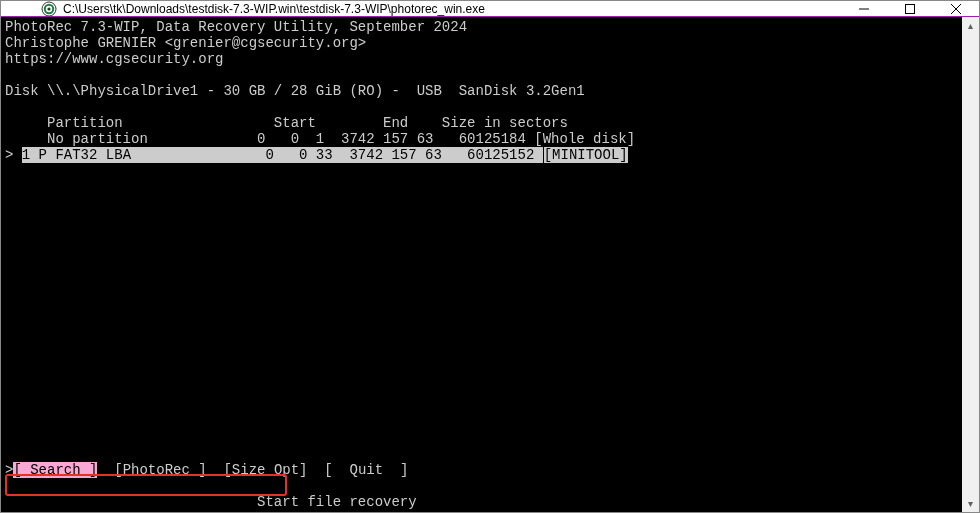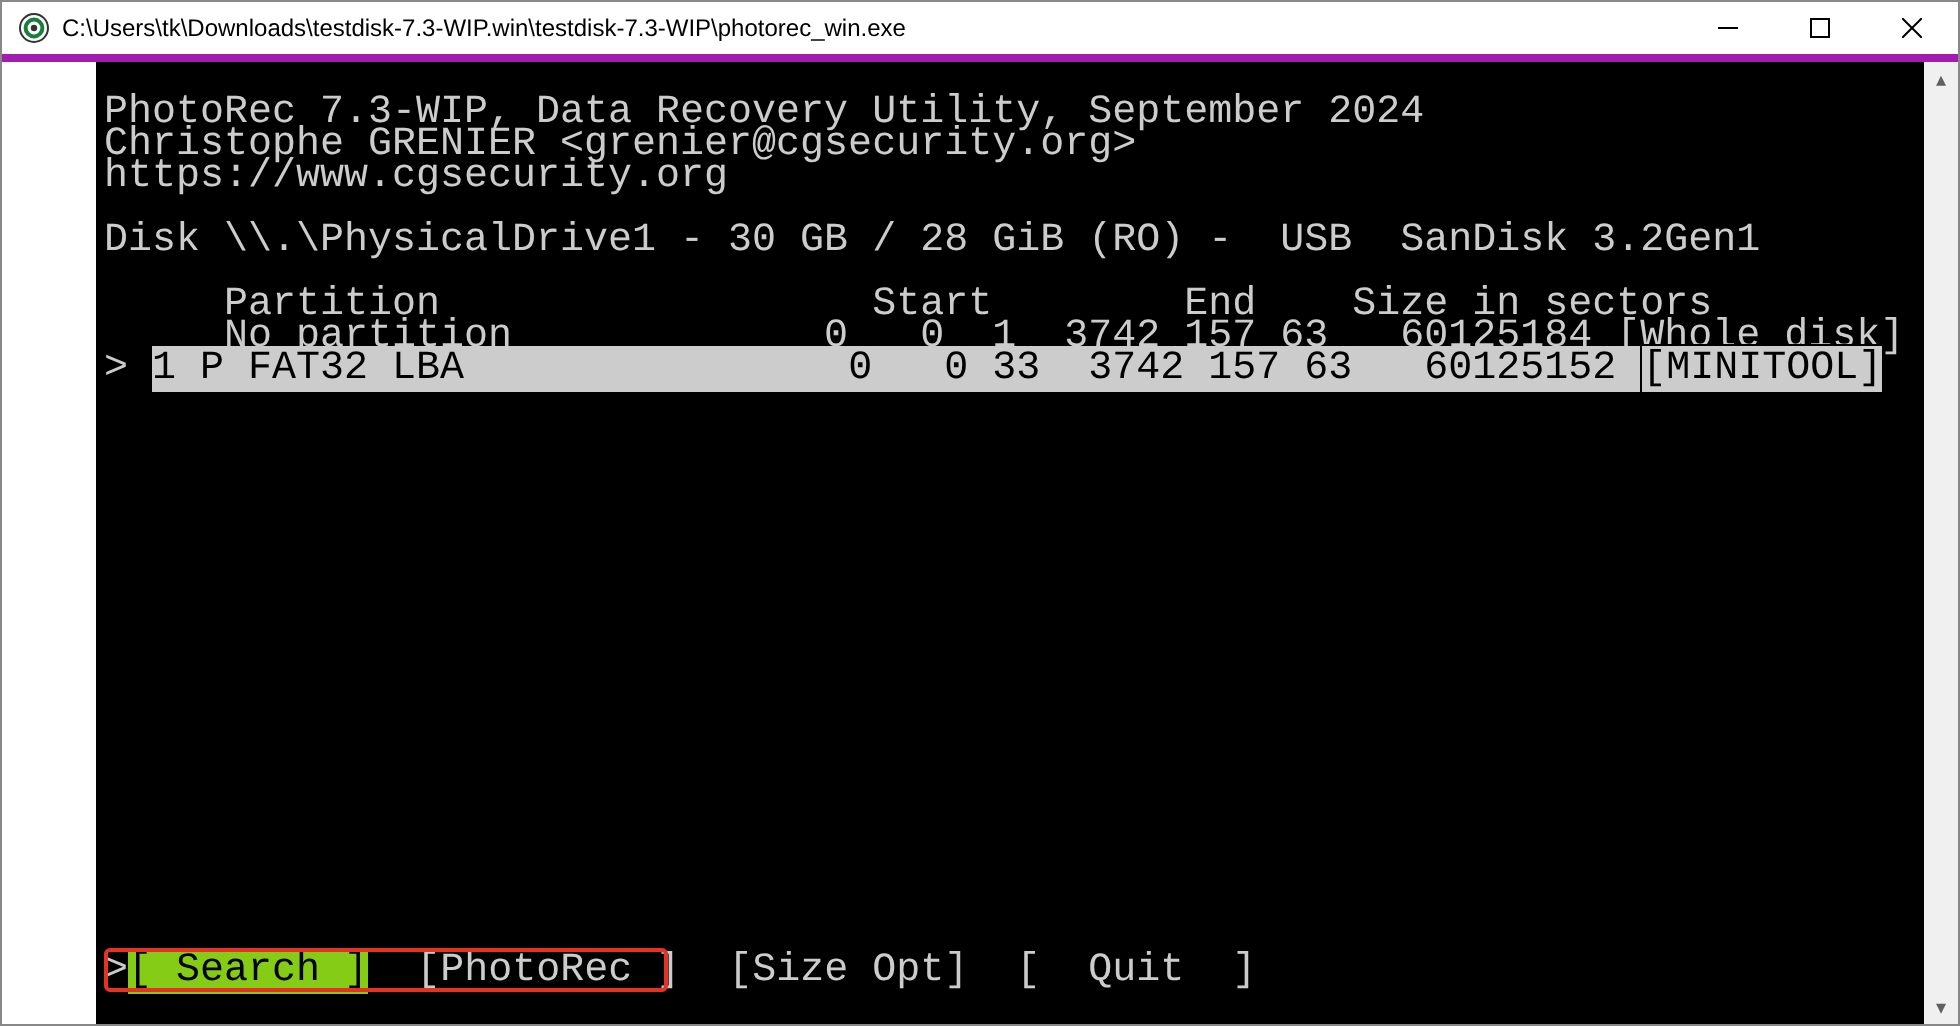--- a/index.html
+++ b/index.html
@@ -1,34 +1,34 @@
 <!DOCTYPE html>
 <html><head>
   <meta charset="utf-8">
   <style>
     * { margin: 0; padding: 0; box-sizing: border-box; }
     html, body { width: 980px; height: 513px; overflow: hidden; font-family: "Segoe UI", Tahoma, sans-serif; }
     .window { width: 980px; height: 513px; background: #fff; display: flex; flex-direction: column; border: 1px solid #888; }
-    .titlebar { height: 30px; display: flex; align-items: center; background: #fff; border-bottom: 4px solid #a21caf; }
+    .titlebar { height: 16px; display: flex; align-items: center; background: #fff; border-bottom: 1px solid #a21caf; padding-left: 32px; }
     .titlebar .app-icon { width: 16px; height: 16px; margin: 0 6px 0 8px; display:flex; align-items:center; justify-content:center; }
     .title-text { font-size: 12px; color: #000; flex: 1; white-space: nowrap; }
     .win-controls { display: flex; height: 100%; }
     .win-btn { width: 46px; height: 100%; display: flex; align-items: center; justify-content: center; background: #fff; }
     .win-btn svg { width: 10px; height: 10px; }
     .console-wrap { flex: 1; display: flex; background: #fff; }
-    .console { flex: 1; background: #000; color: #ccc; font-family: Consolas, "Courier New", monospace; font-size: 20px; line-height: 16px; padding: 18px 4px 0 4px; position: relative; white-space: pre; margin-left: 47px; }
+    .console { flex: 1; background: #000; color: #ccc; font-family: Consolas, "Courier New", monospace; font-size: 14px; line-height: 16px; padding: 2px 4px 0 4px; position: relative; white-space: pre; }
     .scrollbar { width: 17px; background: #f0f0f0; display: flex; flex-direction: column; align-items: center; justify-content: space-between; }
     .scroll-arrow { width: 17px; height: 17px; display:flex; align-items:center; justify-content:center; color:#606060; font-size:10px; }
     .info-line { color: #ccc; }
     .row-sel { background: #ccc; color: #000; display: inline; }
     .tag-box-sel { border: 1px solid #000; }
     .menu-area { position: absolute; left: 4px; bottom: 2px; }
     .menu-line { display: block; }
     .highlight-border { border: 2px solid #e63223; border-radius: 3px; position: absolute; left: 4px; bottom: 16px; width: 282px; height: 22px; pointer-events: none; }
-    .menu-sel { background: #84cc16; color: #000; }
+    .menu-sel { background: #f9a8d4; color: #000; }
     .hint { color: #ccc; }
   </style>
 </head>
 <body>
 
 <div class="window">
 
   <div class="titlebar">
     <span class="app-icon">
       <svg viewBox="0 0 16 16">
@@ -62,21 +62,21 @@
     <div class="console"><span class="info-line">PhotoRec 7.3-WIP, Data Recovery Utility, September 2024</span>
 <span class="info-line">Christophe GRENIER &lt;grenier@cgsecurity.org&gt;</span>
 <span class="info-line">https://www.cgsecurity.org</span>
 
 <span class="info-line">Disk \\.\PhysicalDrive1 - 30 GB / 28 GiB (RO) -  USB  SanDisk 3.2Gen1</span>
 
 <span class="info-line">     Partition                  Start        End    Size in sectors</span>
 <span><span class="info-line">     No partition             0   0  1  3742 157 63   60125184 </span><span class="info-line">[Whole disk]</span></span>
 <span><span>&gt; </span><span class="row-sel"><span>1 P FAT32 LBA                0   0 33  3742 157 63   60125152 </span><span class="tag-box-sel">[MINITOOL]</span></span></span>
 <div class="menu-area"><span class="menu-line"><span>&gt;</span><span class="menu-sel">[ Search ]</span>  <span>[PhotoRec ]</span>  <span>[Size Opt]</span>  <span>[  Quit  ]</span></span>
-</div>
+<span class="hint">                              Start file recovery</span></div>
       <div class="highlight-border"></div>
     </div>
     <div class="scrollbar">
       <div class="scroll-arrow">▴</div>
       <div class="scroll-arrow">▾</div>
     </div>
   </div>
 
 </div>
 

